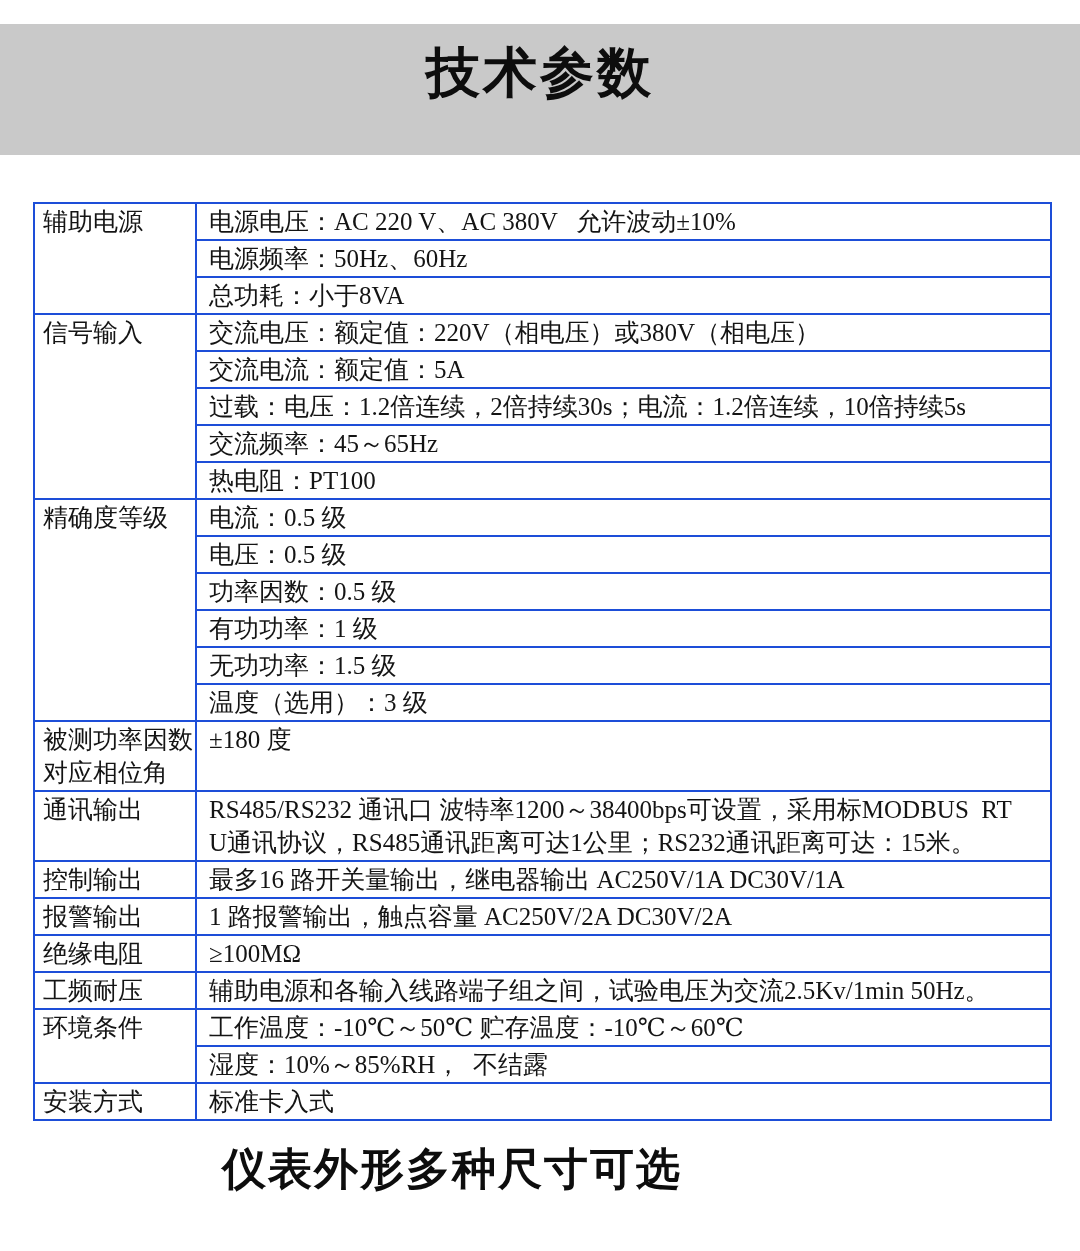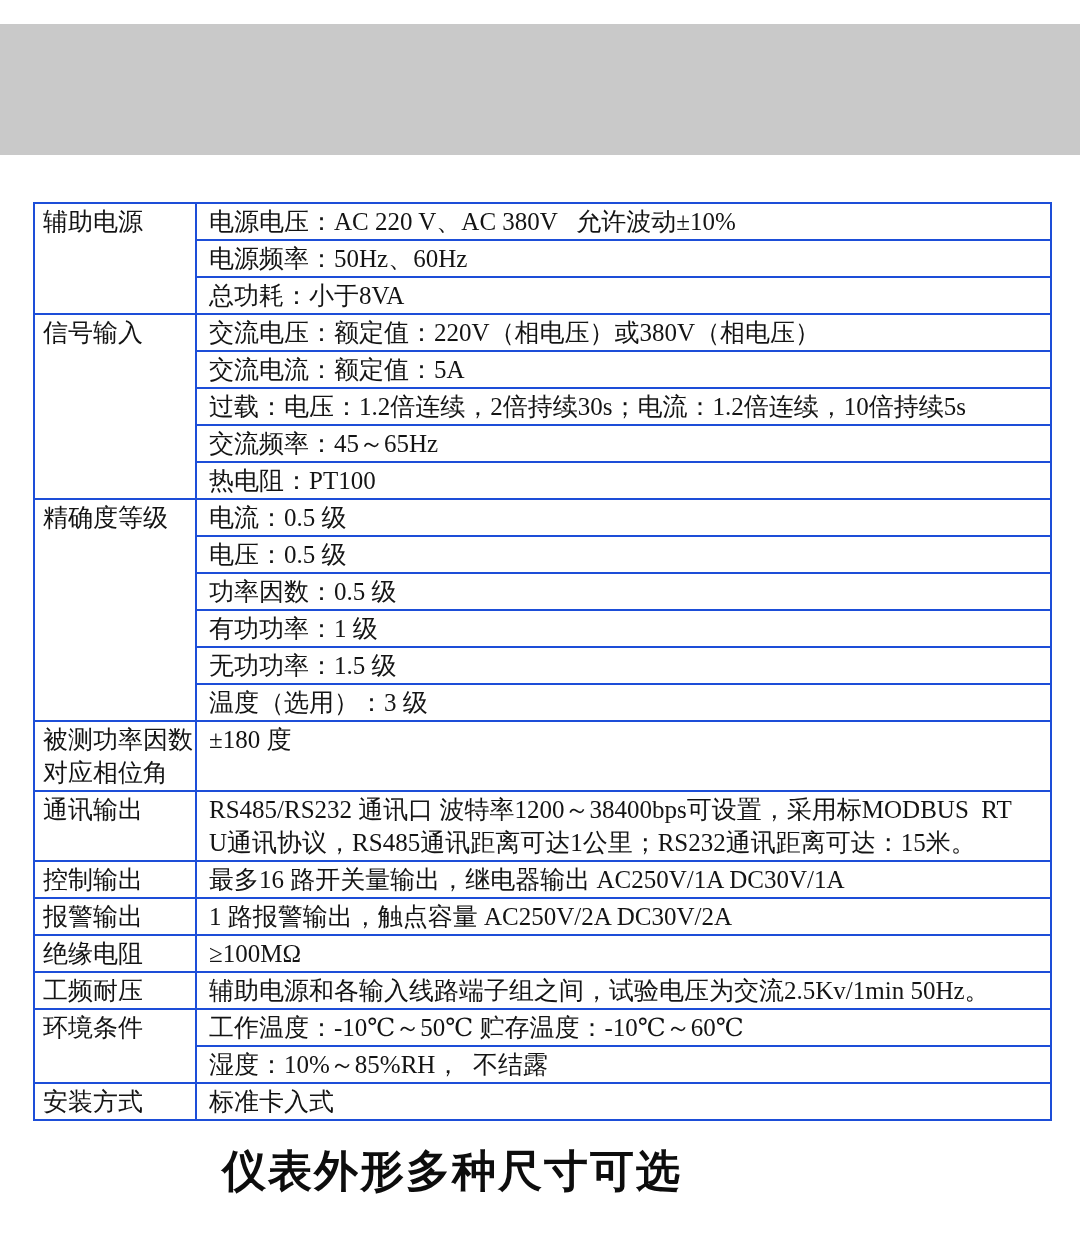--- a/index.html
+++ b/index.html
@@ -83,27 +83,28 @@
     position: absolute;
     top: 1150px;
     left: 0;
     width: 904px;
     text-align: center;
     font-size: 44px;
     line-height: 1.0;
     font-weight: 900;
     letter-spacing: 2px;
     color: #0d0d0d;
-    font-family: Liberation Serif, serif;
+    font-family: Liberation Mono, monospace;
   }
 </style>
 </head>
 <body>
 
 <div class="band">
+  <h1 class="band-title">技术参数</h1>
 </div>
 
 <table class="spec">
   <tbody id="spec-body">
       <tr>
         <td class="spec-label" rowspan="3">
           <div>辅助电源</div>
         </td>
         <td class="spec-val">电源电压：AC 220 V、AC 380V   允许波动±10%</td>
       </tr>

